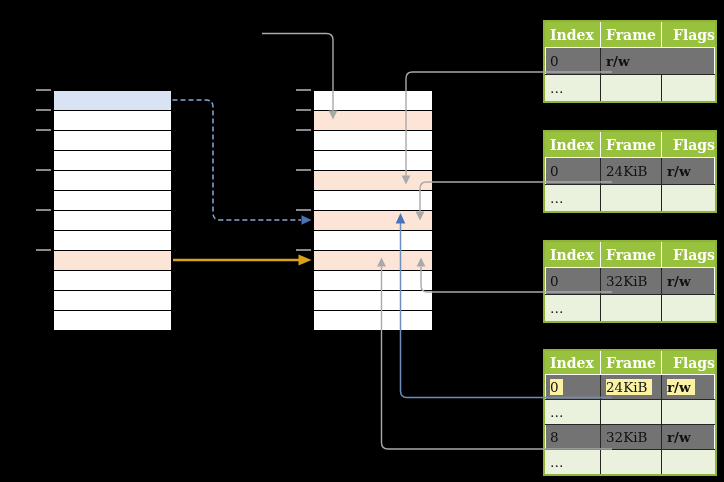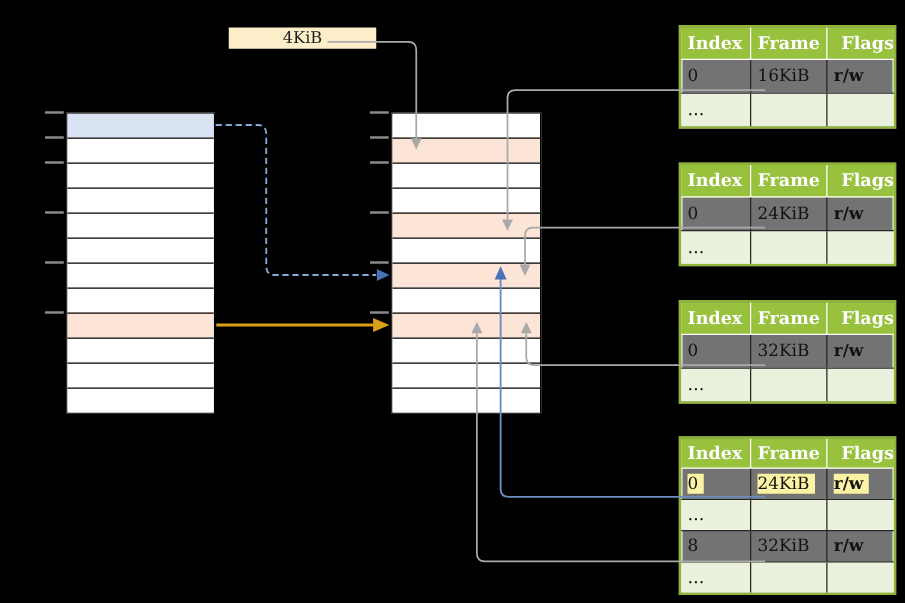--- a/index.html
+++ b/index.html
@@ -41,21 +41,20 @@
   .tcell{padding-left:5px;overflow:hidden;white-space:nowrap;}
   .hl[data-hl="true"]:not(:empty){background:#fbf3a3;padding-right:4px;}
   
   svg.overlay{position:absolute;left:0;top:0;z-index:9;pointer-events:none;}
 </style>
 </head>
 <body>
 
 <div class="stage">
 
-  <div class="pagesize">4KiB</div>
 
   <div class="memcol" style="left:53px;top:90px;width:119px;height:241px;">
     <div class="mrow" data-fill="blue"></div>
     <div class="mrow" data-fill="white"></div>
     <div class="mrow" data-fill="white"></div>
     <div class="mrow" data-fill="white"></div>
     <div class="mrow" data-fill="white"></div>
     <div class="mrow" data-fill="white"></div>
     <div class="mrow" data-fill="white"></div>
     <div class="mrow" data-fill="white"></div>
@@ -94,21 +93,20 @@
   <div class="tick" style="left:296px;top:249px;"></div>
 
   <div class="ptable" style="top:20px;">
     <div class="trow head">
       <div class="tcell">Index</div>
       <div class="tcell">Frame</div>
       <div class="tcell">Flags</div>
     </div>
     <div class="trow body" data-shade="white">
       <div class="tcell"><span class="hl" data-hl="false">0</span></div>
-      <div class="tcell"><span class="hl" data-hl="false">16KiB</span></div>
       <div class="tcell"><span class="hl" data-hl="false">r/w</span></div>
     </div>
     <div class="trow body" data-shade="green">
       <div class="tcell"><span>…</span></div>
       <div class="tcell"><span></span></div>
       <div class="tcell"><span></span></div>
     </div>
   </div>
 
   <div class="ptable" style="top:130px;">

